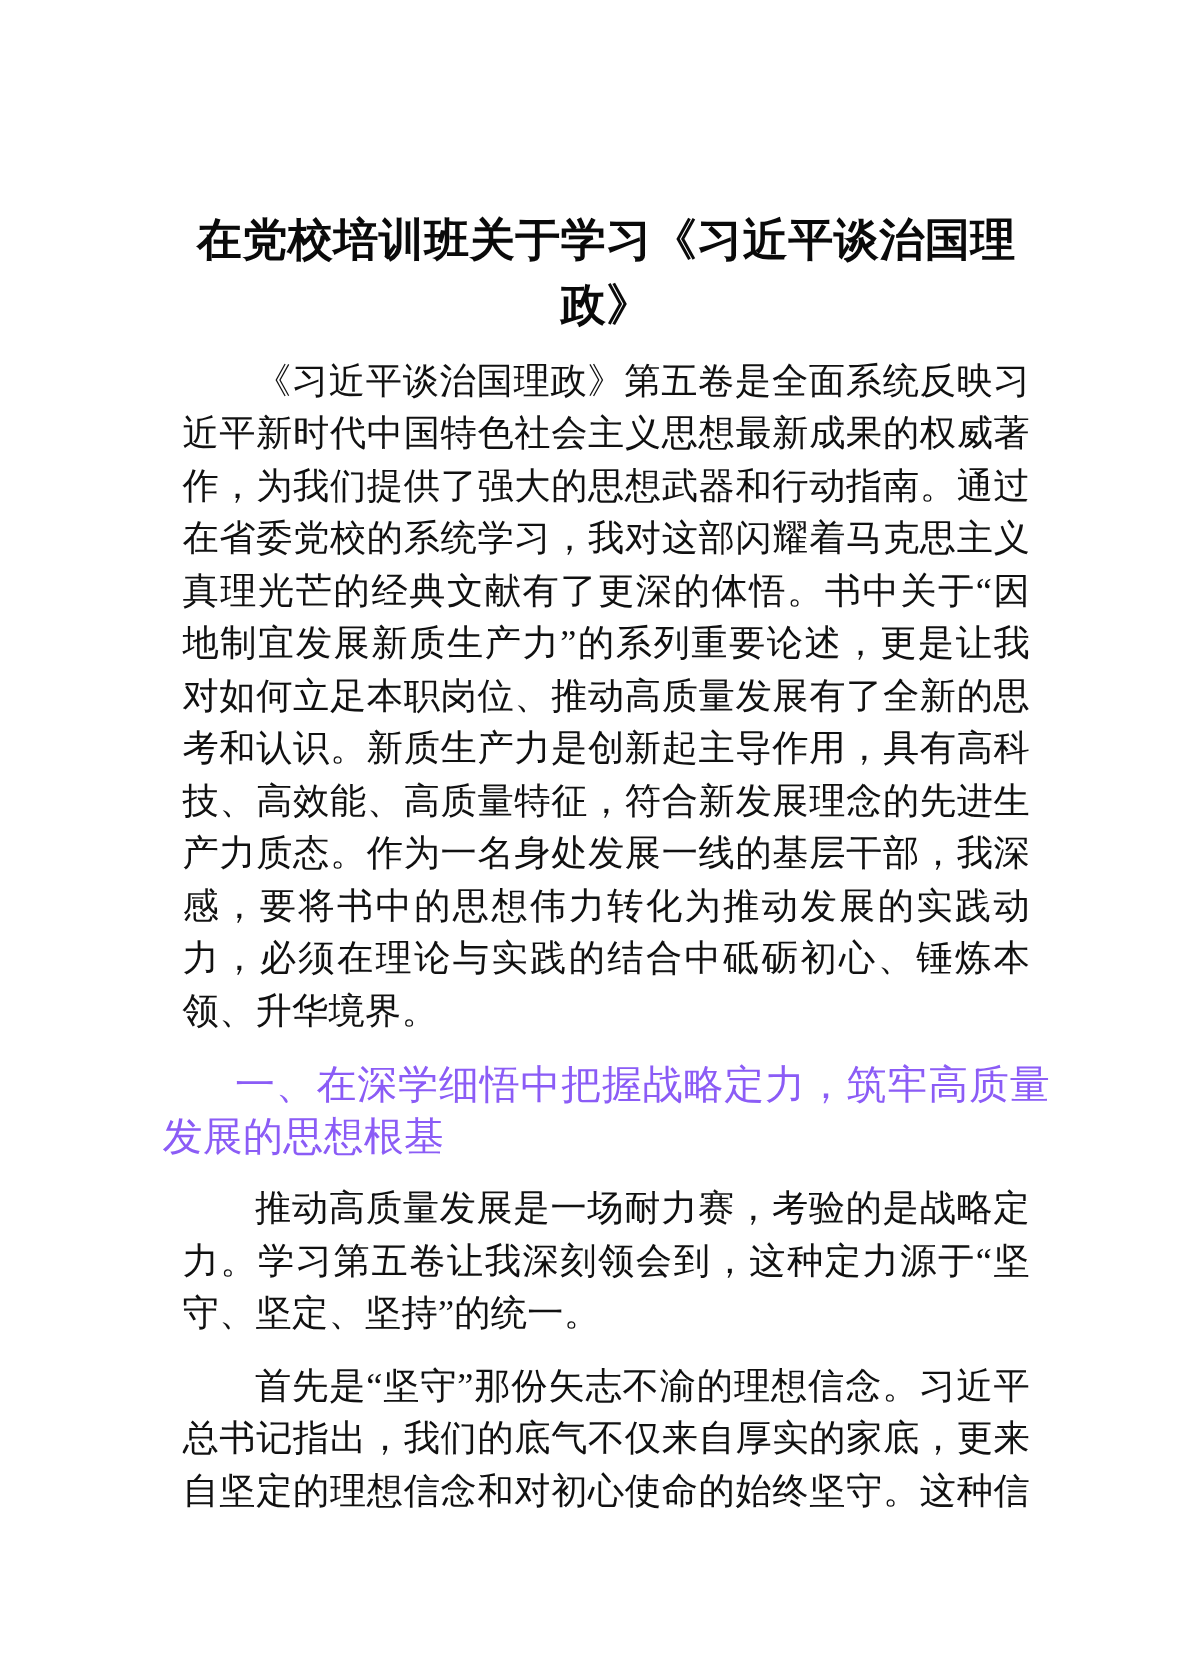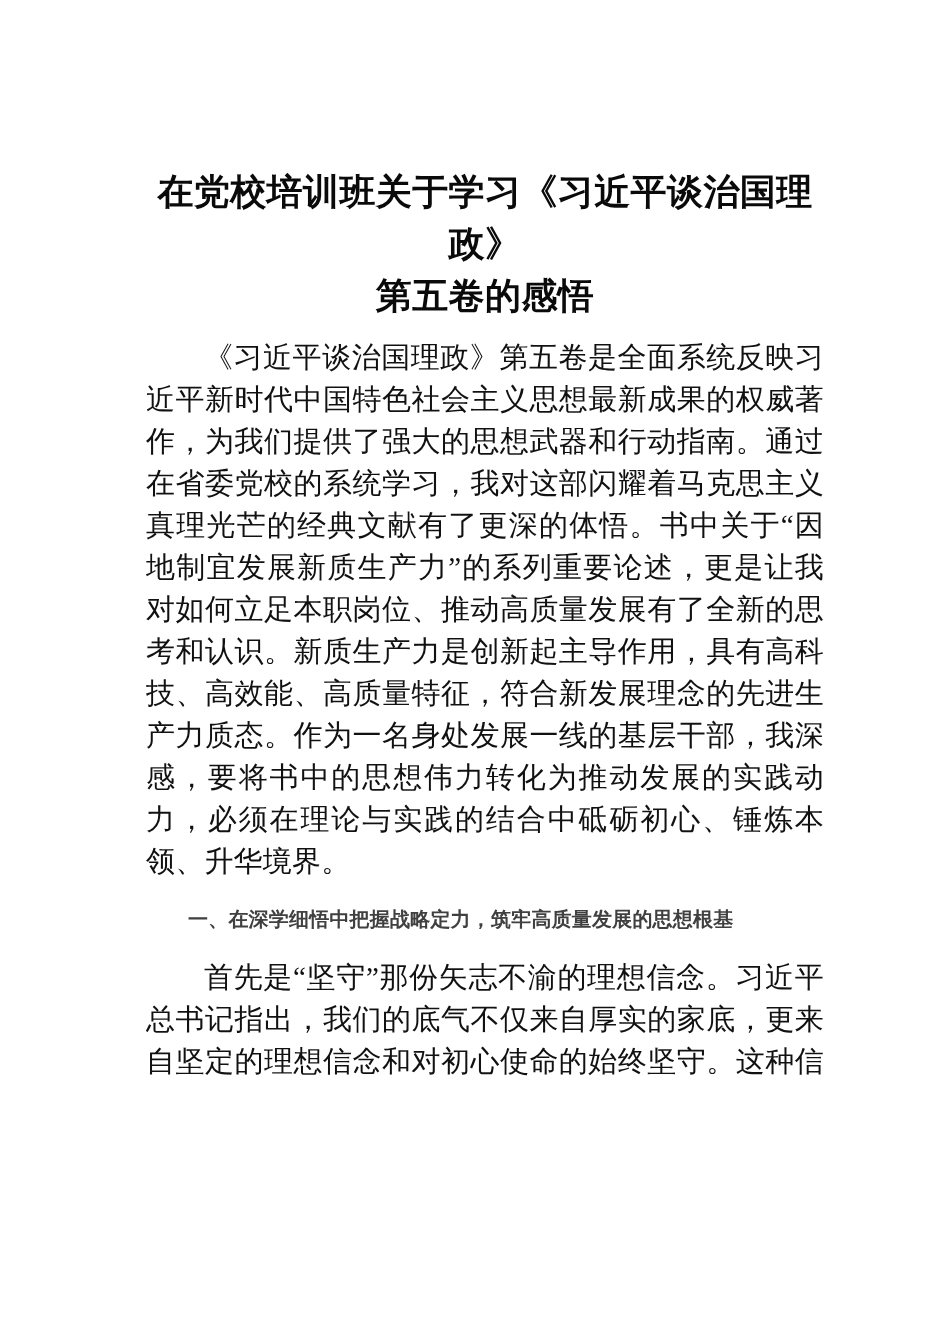--- a/index.html
+++ b/index.html
@@ -60,48 +60,48 @@
   }
 
   .para.first {
     margin-top: 14px;
   }
 
   
   .section-heading {
     margin: 0;
     font-family: "Liberation Sans", "DejaVu Sans", sans-serif;
-    font-weight: 700;
-    font-size: 20px;
+    font-weight: 400;
+    font-size: 32px;
     line-height: 42px;
     text-align: justify;
     text-justify: inter-ideograph;
     text-indent: 58px;
-    color: #404040;
+    color: #8b5cf6;
     letter-spacing: 0.2px;
   }
 
   
   .para.clipped {
     max-height: 130px;
     overflow: hidden;
   }
 </style>
 </head>
 <body>
 
 <div class="page">
   <div class="content">
 
     <h1 class="doc-title">
       <span>在党校培训班关于学习《习近平谈治国理政》</span><br>
-      <span>第五卷的感悟</span>
     </h1>
 
     <p class="para first">《习近平谈治国理政》第五卷是全面系统反映习近平新时代中国特色社会主义思想最新成果的权威著作，为我们提供了强大的思想武器和行动指南。通过在省委党校的系统学习，我对这部闪耀着马克思主义真理光芒的经典文献有了更深的体悟。书中关于“因地制宜发展新质生产力”的系列重要论述，更是让我对如何立足本职岗位、推动高质量发展有了全新的思考和认识。新质生产力是创新起主导作用，具有高科技、高效能、高质量特征，符合新发展理念的先进生产力质态。作为一名身处发展一线的基层干部，我深感，要将书中的思想伟力转化为推动发展的实践动力，必须在理论与实践的结合中砥砺初心、锤炼本领、升华境界。</p>
 
     <p class="section-heading">一、在深学细悟中把握战略定力，筑牢高质量发展的思想根基</p>
 
+    <p class="para">推动高质量发展是一场耐力赛，考验的是战略定力。学习第五卷让我深刻领会到，这种定力源于“坚守、坚定、坚持”的统一。</p>
 
     <p class="para clipped">首先是“坚守”那份矢志不渝的理想信念。习近平总书记指出，我们的底气不仅来自厚实的家底，更来自坚定的理想信念和对初心使命的始终坚守。这种信念不是空洞的口号，而是内化于心、外化于行的政治灵魂。面对当前复杂多变的外部环境</p>
 
   </div>
 </div>
 
 </body></html>

